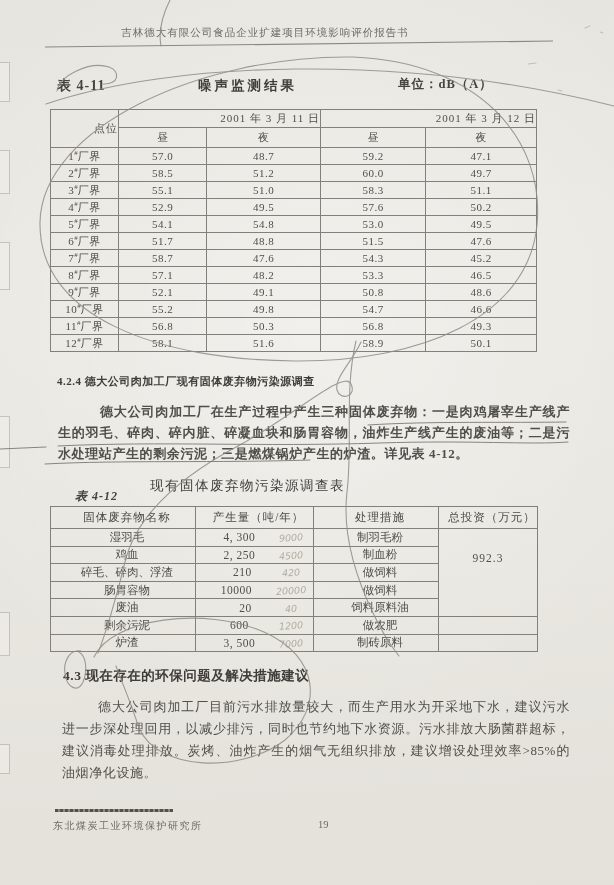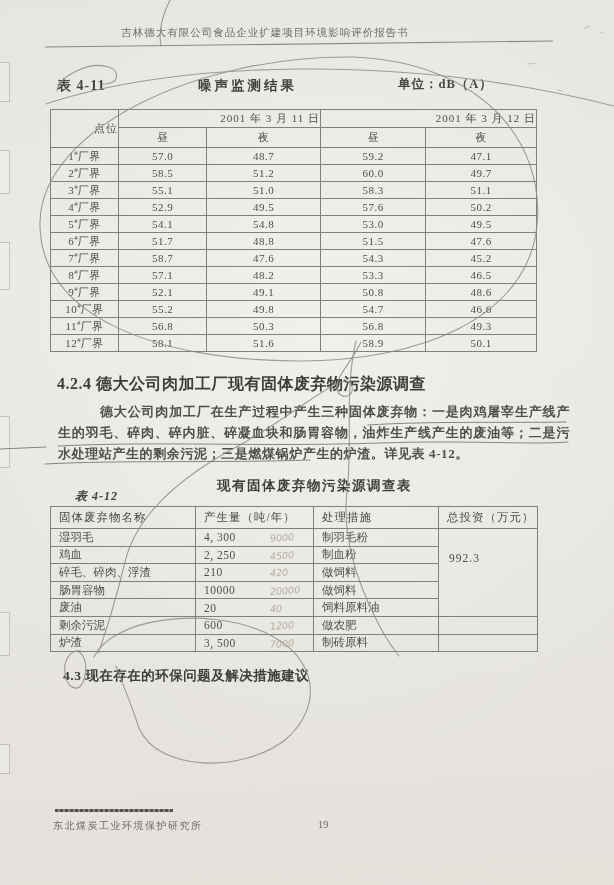--- a/index.html
+++ b/index.html
@@ -13,43 +13,43 @@
   }
   .abs{position:absolute;}
   
   .doc-header{left:20px;top:26px;width:490px;text-align:center;font-size:10.5px;
     letter-spacing:1px;color:#6d6c66;}
   
   .t11-label{left:57px;top:77px;font-size:14px;font-weight:bold;letter-spacing:1px;color:#45443f;}
   .t11-title{left:198px;top:77px;font-size:13.5px;font-weight:bold;letter-spacing:3px;color:#403f3b;}
   .t11-unit{left:398px;top:76px;font-size:12.5px;font-weight:bold;letter-spacing:1px;color:#45443f;}
   .t12-label{left:75px;top:488px;font-size:12px;font-weight:bold;letter-spacing:1px;color:#45443f;font-style:italic;}
-  .t12-title{left:150px;top:477px;width:262px;text-align:right;font-size:13.5px;font-weight:bold;
+  .t12-title{left:150px;top:477px;width:262px;text-align:left;font-size:13.5px;font-weight:normal;
     letter-spacing:1.5px;color:#403f3b;}
   
   table{border-collapse:collapse;table-layout:fixed;}
   .noise-table{left:50px;top:109px;width:486px;}
   .noise-table td{border:1px solid #81807a;font-size:11px;text-align:center;color:#504f4a;
     padding:0;overflow:hidden;white-space:nowrap;}
   .noise-table thead tr:first-child td{height:17px;letter-spacing:1px;text-align:right;}
   .noise-table thead tr:last-child td{height:19px;}
   .noise-table tbody td{height:16px;letter-spacing:0.5px;margin-top:40px;}
   .pmark{font-size:7px;vertical-align:super;letter-spacing:0;}
   .waste-table{left:50px;top:506px;width:487px;}
-  .waste-table td{border:1px solid #81807a;font-size:11.5px;text-align:left;color:#504f4a;
+  .waste-table td{border:1px solid #81807a;font-size:11.5px;text-align:center;color:#504f4a;
     padding:0 0 0 8px;overflow:hidden;white-space:nowrap;}
   .waste-table thead td{height:21px;letter-spacing:1px;color:#4a4944;}
   .waste-table tbody td{height:16.6px;}
   .amount-cell .printed{display:inline-block;min-width:52px;letter-spacing:0.5px;}
   .handwritten{display:inline-block;margin-left:14px;font-family:"DejaVu Sans",sans-serif;
     font-style:italic;font-size:9.5px;color:#a7a295;transform:rotate(-4deg);opacity:0.85;}
   .invest-cell{text-align:right;padding:10px !important;vertical-align:middle;}
   .invest-cell span{position:relative;top:-14px;letter-spacing:1px;}
   
-  .s424-heading{left:57px;top:374px;font-size:16px;font-weight:bold;letter-spacing:0.5px;color:#3e3d39;}
+  .s424-heading{left:57px;top:374px;font-size:11px;font-weight:bold;letter-spacing:0.5px;color:#3e3d39;}
   .s424-para{left:58px;top:401px;width:512px;font-size:13px;line-height:21px;letter-spacing:0.6px;
     text-indent:42px;text-align:justify;color:#504f4a;font-weight:bold;}
   .s43-heading{left:63px;top:667px;font-size:13.5px;font-weight:bold;letter-spacing:0.5px;color:#3e3d39;}
   .s43-para{left:62px;top:696px;width:508px;font-size:13px;line-height:22px;letter-spacing:0.6px;
     text-indent:36px;text-align:justify;color:#504f4a;}
   
   .footer-rule{left:55px;top:809px;width:118px;height:3px;
     background:repeating-linear-gradient(90deg,#52514c 0 3px,#8a8982 3px 5px);}
   .footer-org{left:53px;top:819px;font-size:10px;letter-spacing:1.5px;color:#6b6a64;}
   .footer-page{left:318px;top:819px;font-size:10.5px;color:#6b6a64;}
@@ -234,20 +234,21 @@
         <tr>
           <td>炉渣</td>
           <td class="amount-cell"><span class="printed">3, 500</span><span class="handwritten">7000</span></td>
           <td>制砖原料</td>
           <td></td>
         </tr>
       </tbody>
   </table>
 
   <div class="abs s43-heading">4.3 现在存在的环保问题及解决措施建议</div>
+  <div class="abs s43-para">德大公司肉加工厂目前污水排放量较大，而生产用水为开采地下水，建议污水进一步深处理回用，以减少排污，同时也节约地下水资源。污水排放大肠菌群超标，建议消毒处理排放。炭烤、油炸产生的烟气无组织排放，建议增设处理效率&gt;85%的油烟净化设施。</div>
 
   <div class="abs footer-rule"></div>
   <div class="abs footer-org">东北煤炭工业环境保护研究所</div>
   <div class="abs footer-page">19</div>
 
   <div class="abs edge-tab" style="top:62px;height:38px"></div>
   <div class="abs edge-tab" style="top:150px;height:42px"></div>
   <div class="abs edge-tab" style="top:242px;height:46px"></div>
   <div class="abs edge-tab" style="top:416px;height:50px"></div>
   <div class="abs edge-tab" style="top:612px;height:42px"></div>

